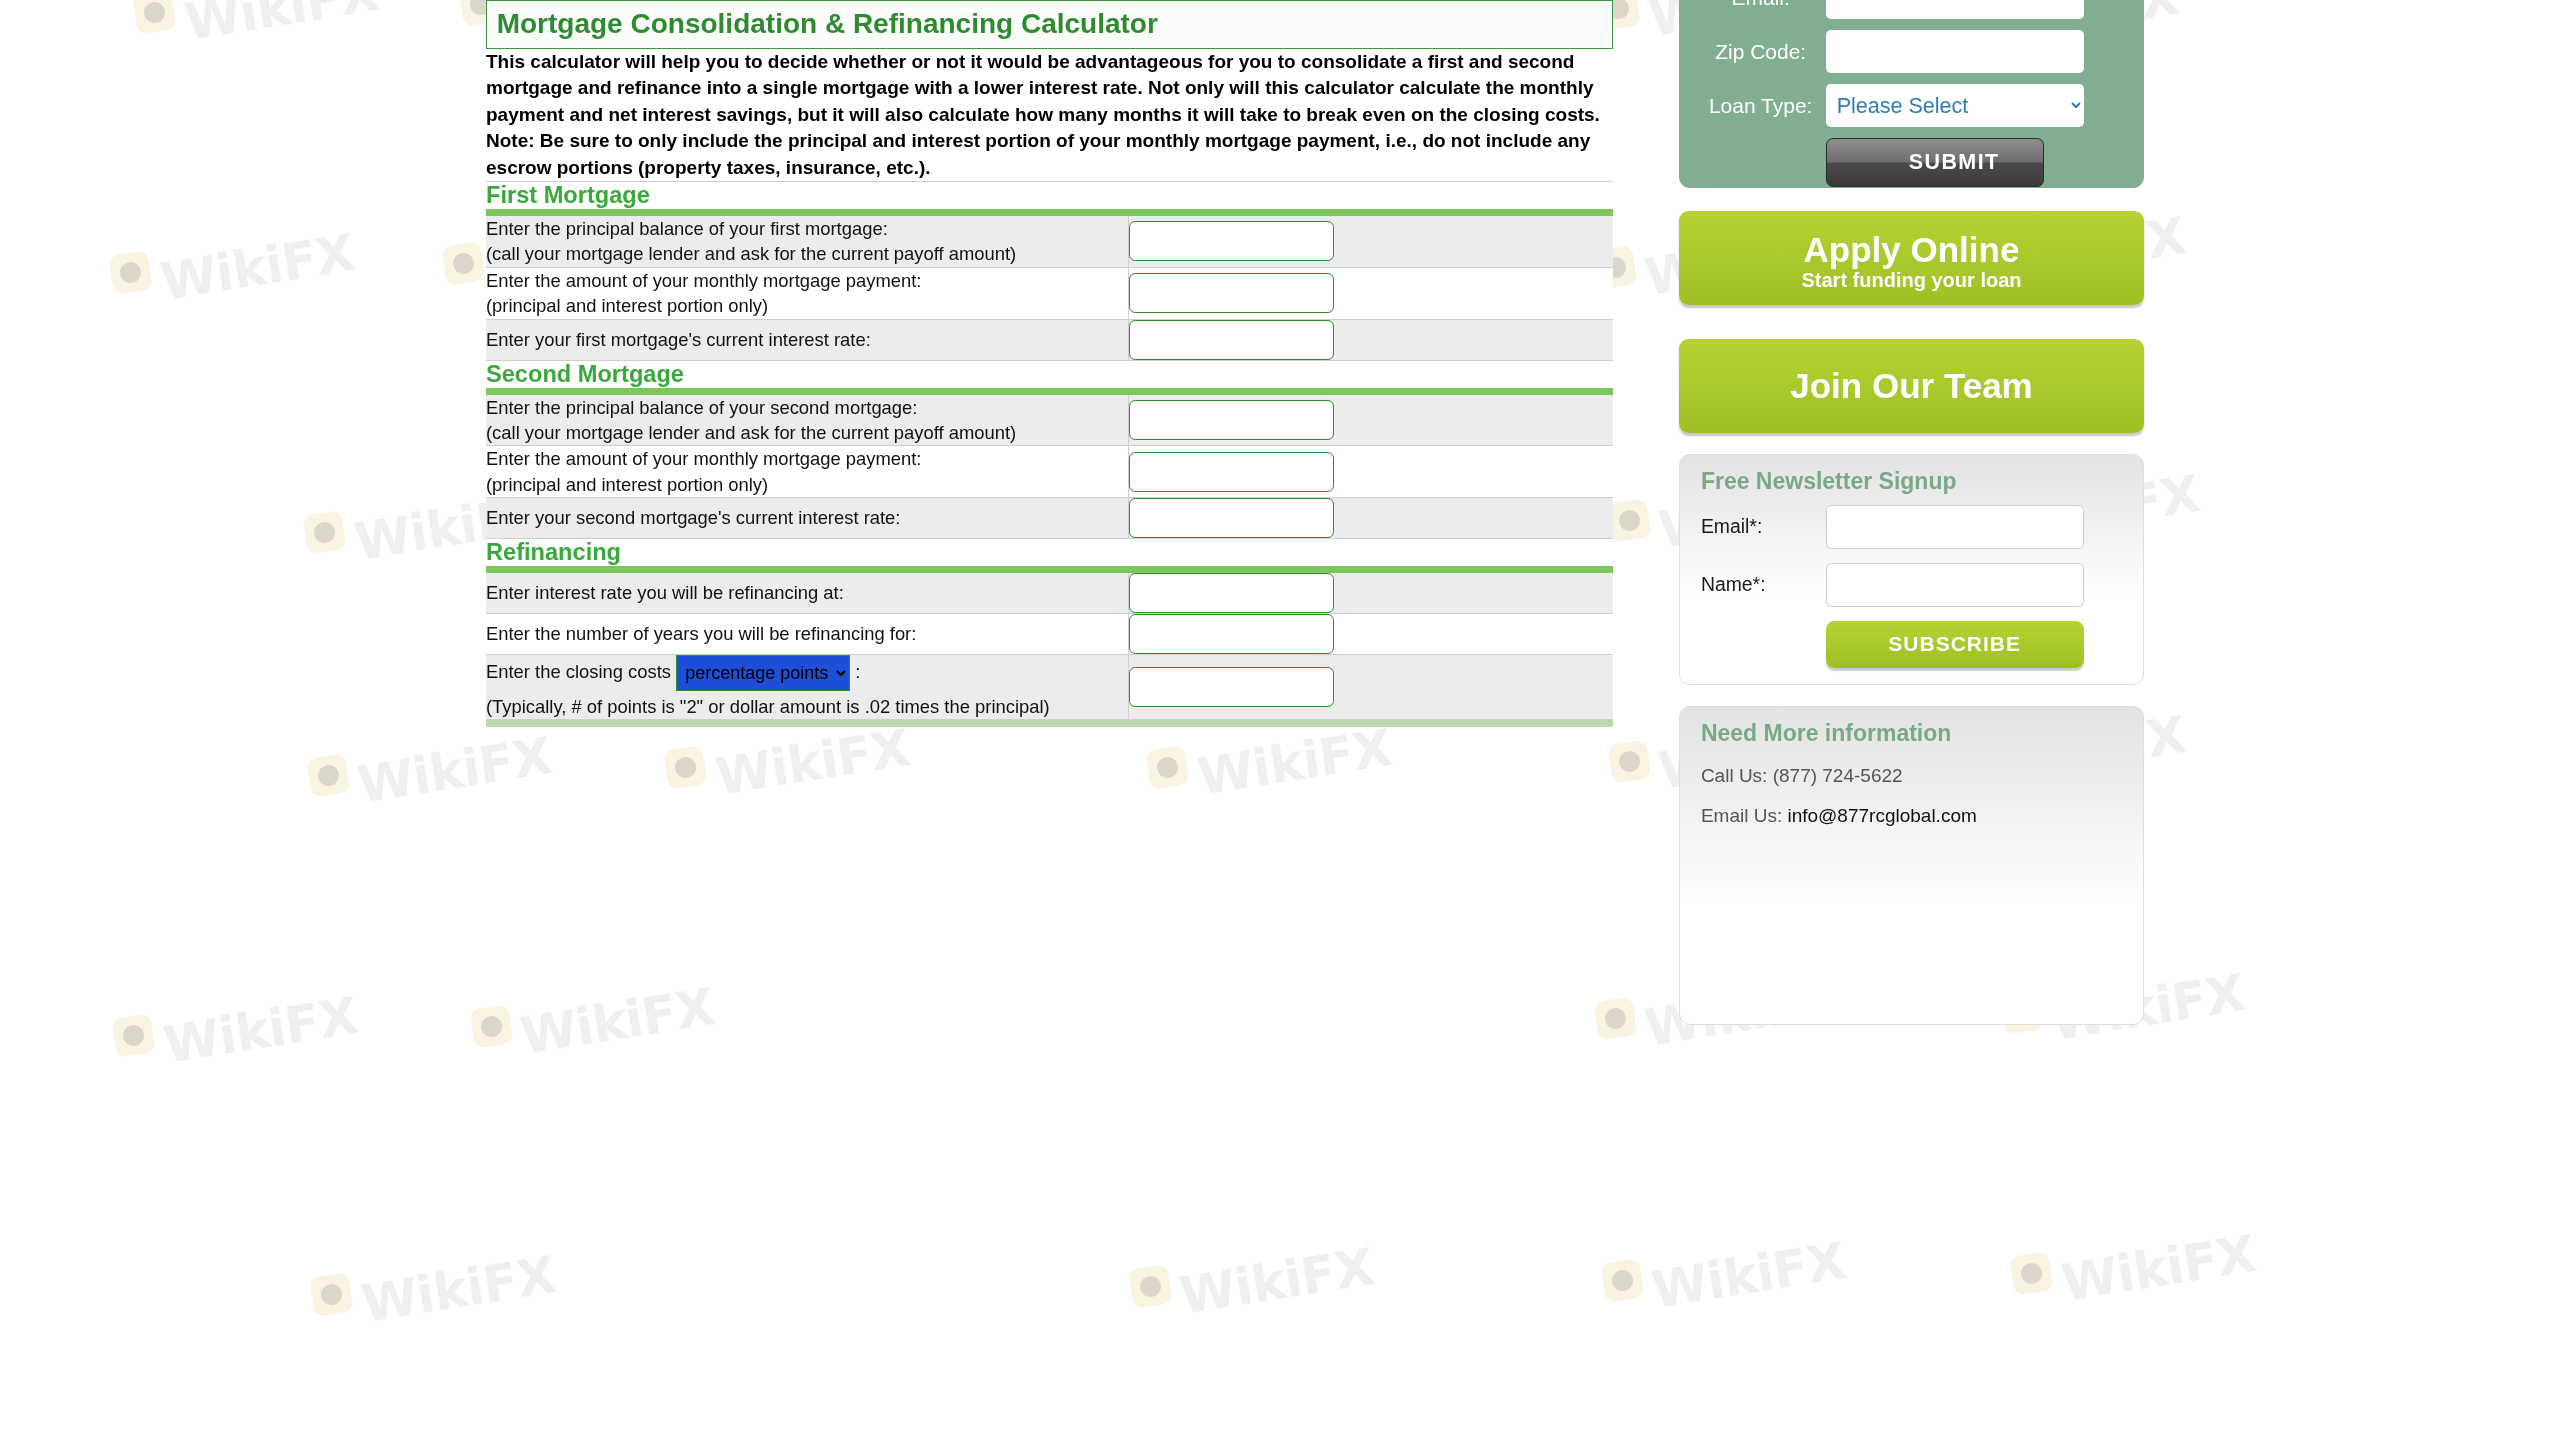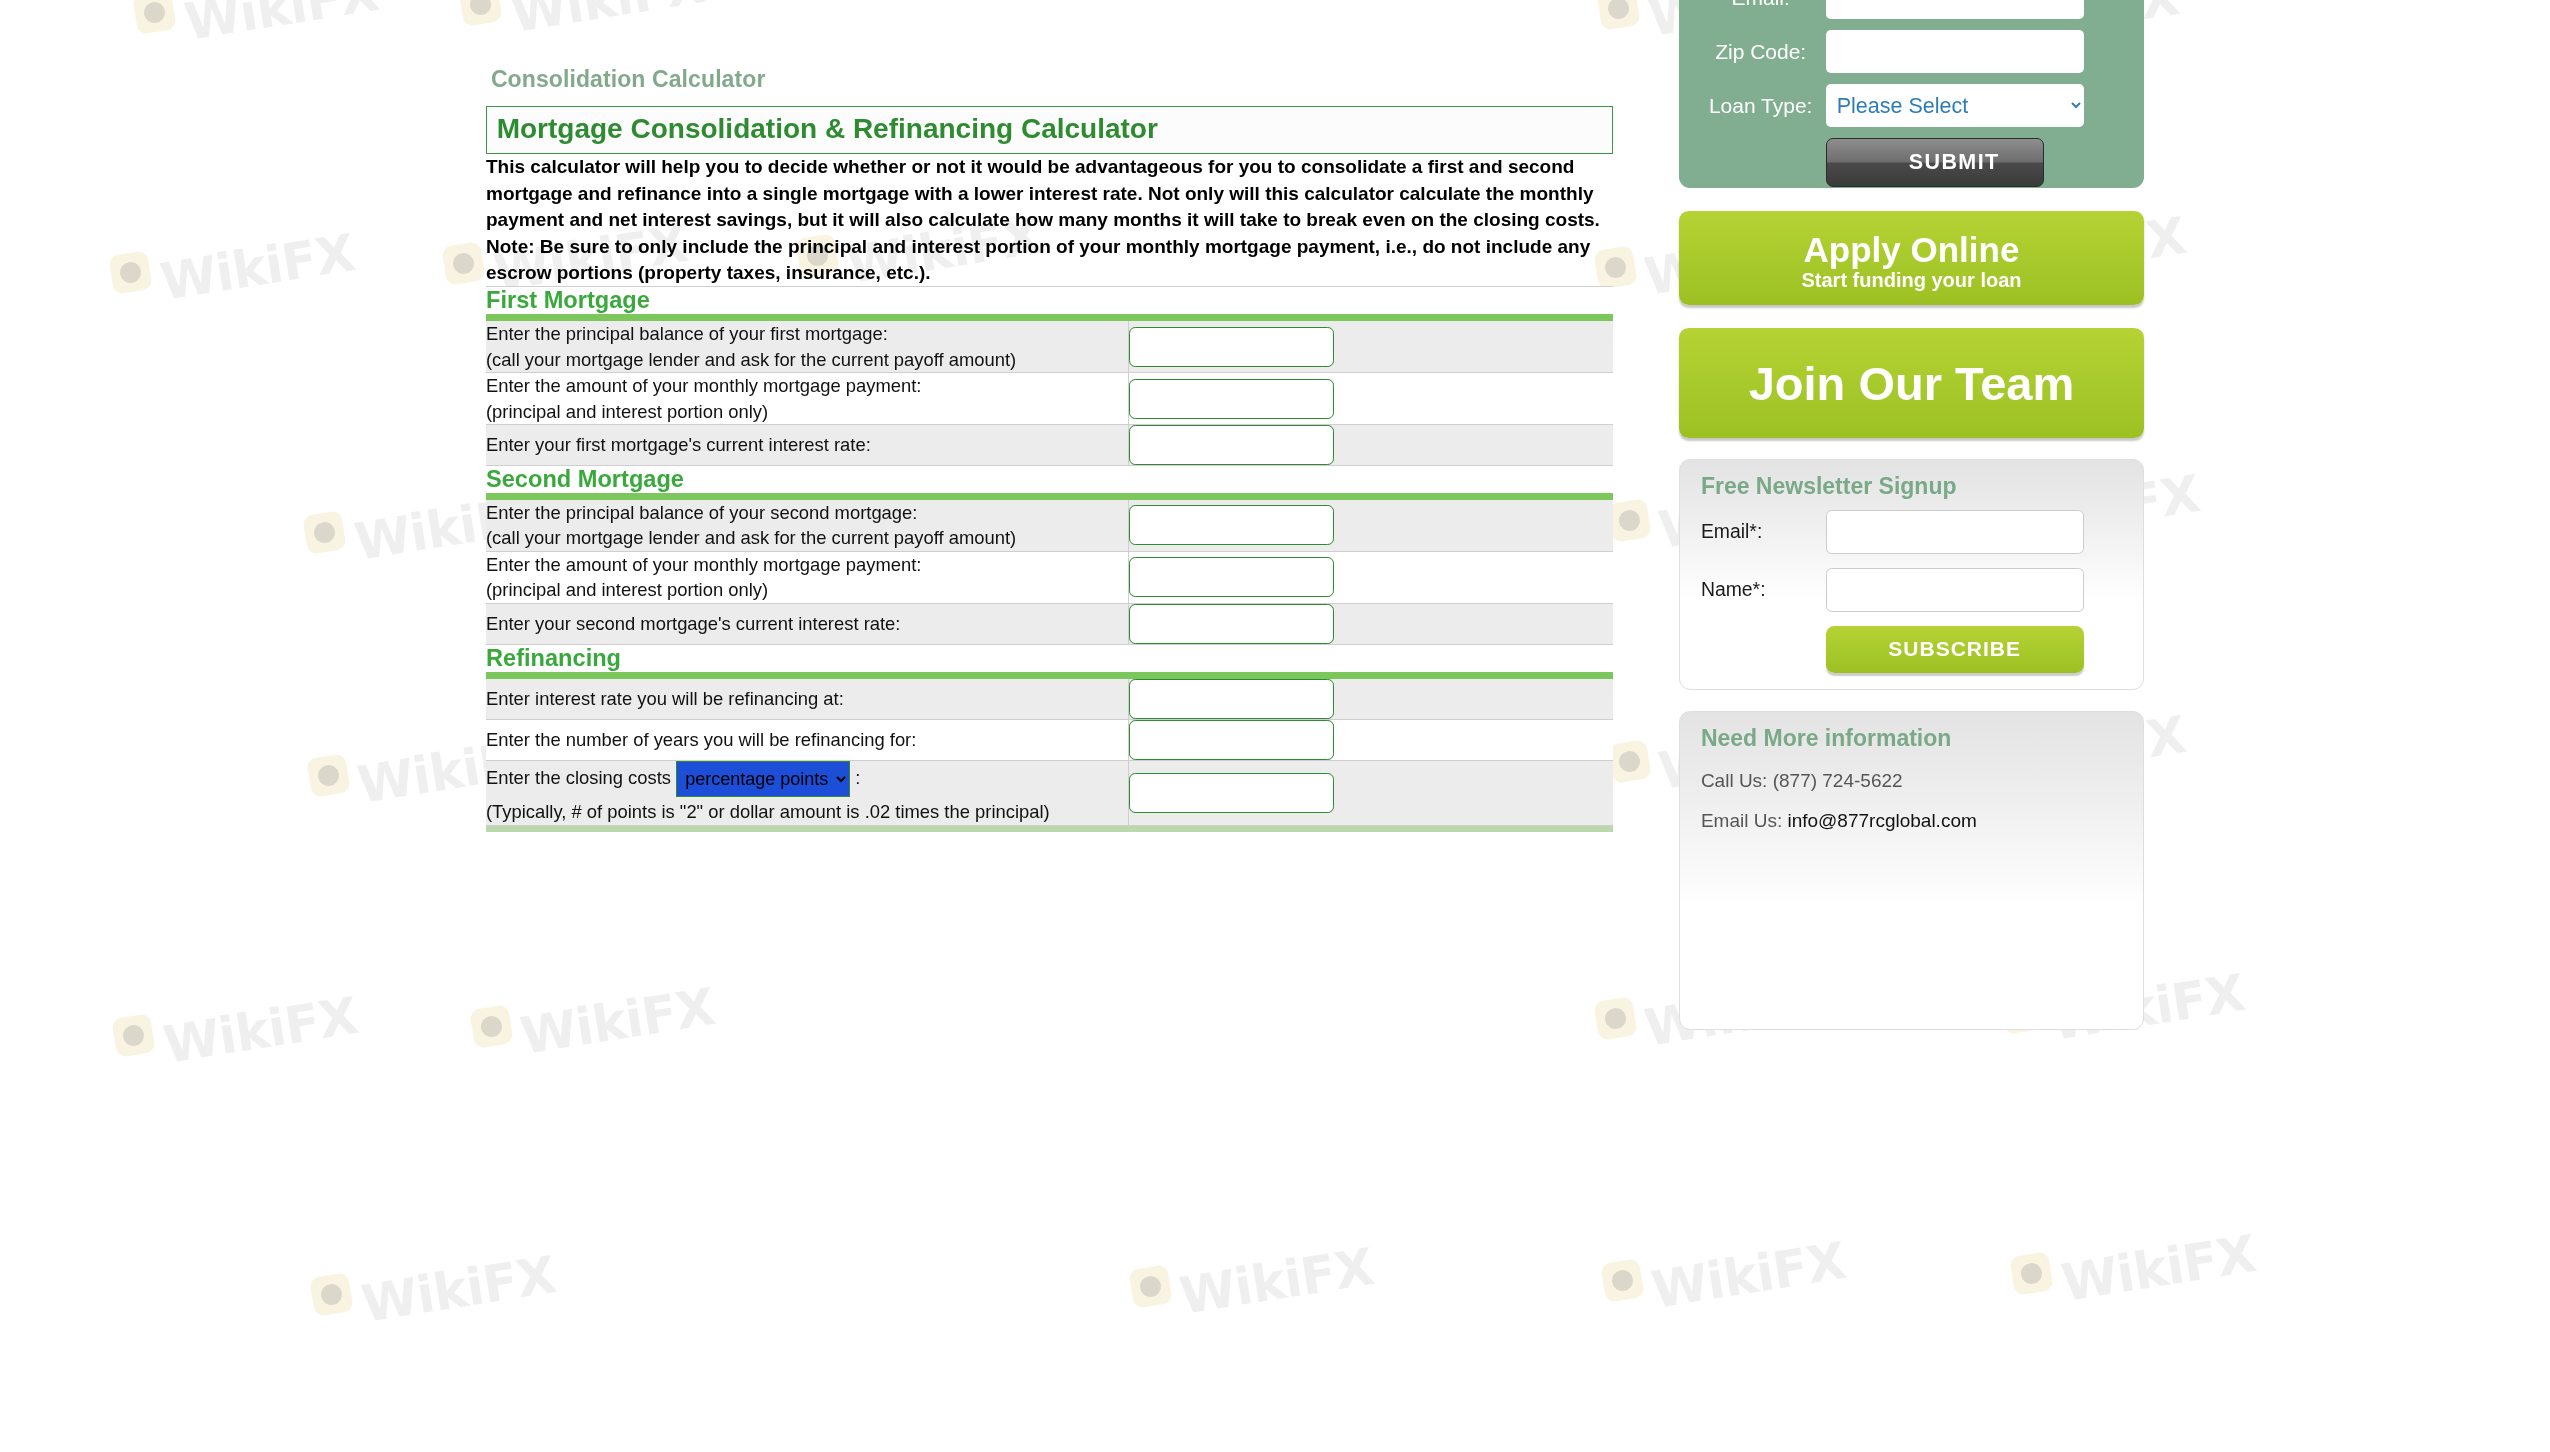--- a/index.html
+++ b/index.html
@@ -224,22 +224,22 @@
     box-shadow: 0 2.8px 2.1px rgba(0,0,0,0.22);
     color: #ffffff;
     text-align: center;
     cursor: pointer;
     font-family: "Liberation Sans", sans-serif;
   }
   #apply-online-button { height: 94px; margin-top: 23px; padding-top: 7px; }
   .cta-main { font-size: 35px; font-weight: bold; line-height: 1.08; }
   .cta-sub { font-size: 20px; font-weight: bold; line-height: 1.2; }
   #join-team-button {
-    height: 110px; margin-top: 23px;
-    font-size: 47px; font-weight: bold;
+    height: 94px; margin-top: 34px;
+    font-size: 35px; font-weight: bold;
   }
 
   .card {
     margin-top: 21px;
     border: 0.7px solid #dedede;
     border-radius: 11px;
     background: linear-gradient(to bottom, #e3e3e3 0%, #eeeeee 26%, #ffffff 62%, #ffffff 100%);
     padding: 12.5px 16.7px 16.7px 16.7px;
   }
   .card-title {
@@ -335,21 +335,20 @@
   <div class="wm-dot" style="left:1131px; top:1267px;"></div>
   <div class="wm" style="left:1179px; top:1252px;">WikiFX</div>
   <div class="wm-dot" style="left:1603px; top:1261px;"></div>
   <div class="wm" style="left:1651px; top:1246px;">WikiFX</div>
   <div class="wm-dot" style="left:2012px; top:1254px;"></div>
   <div class="wm" style="left:2061px; top:1239px;">WikiFX</div>
 </div>
 
 <div id="main-column">
 
-  <div id="breadcrumb">Consolidation Calculator</div>
 
   <div class="calc-box">
     <div class="calc-title">Mortgage Consolidation &amp; Refinancing Calculator</div>
   </div>
 
   <table class="calc-table">
     <colgroup>
         <col style="width:57%">
         <col style="width:43%">
       </colgroup>

